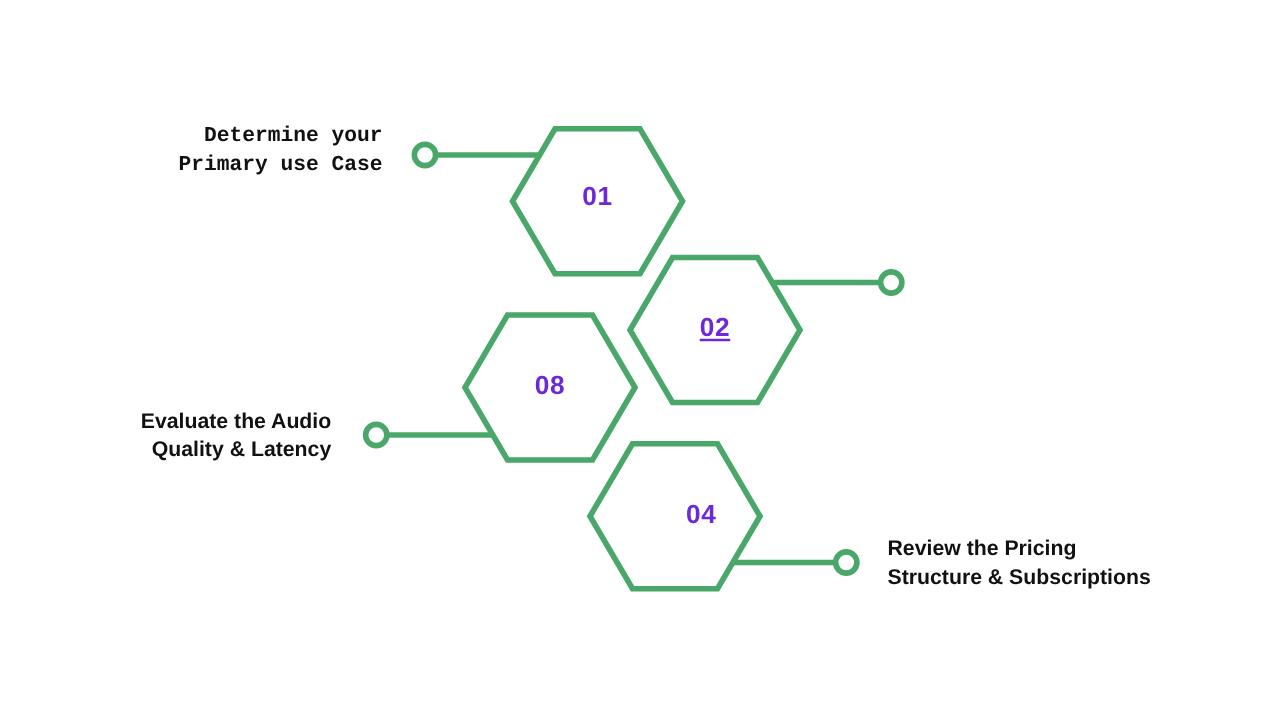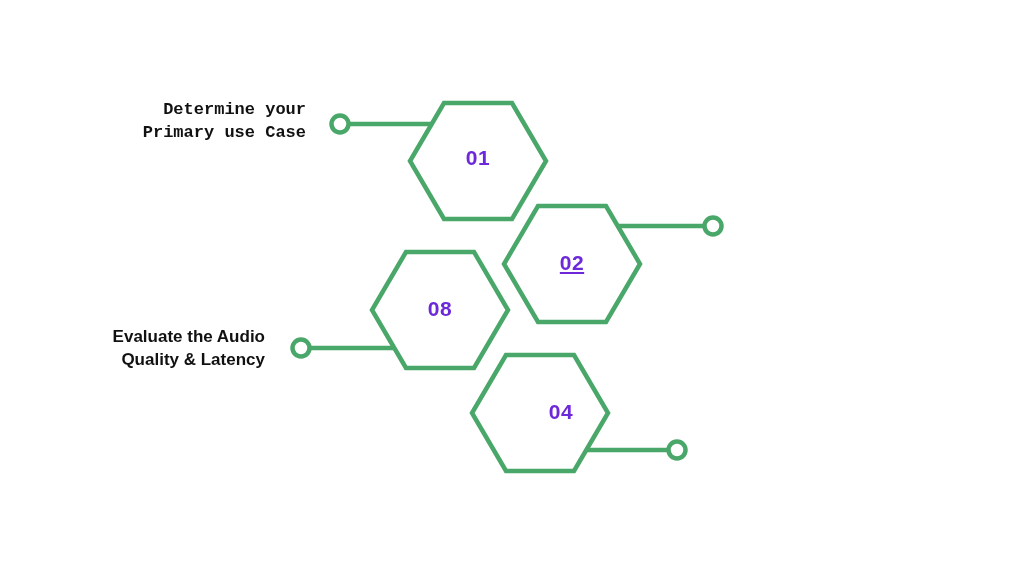--- a/index.html
+++ b/index.html
@@ -100,14 +100,18 @@
   </div>
 
   <div class="step-label align-left" style="left:742px; top:203px;">
   </div>
 
   <div class="step-label align-right" style="left:265px; top:325px;">
     <span class="label-line">Evaluate the Audio</span>
     <span class="label-line">Quality &amp; Latency</span>
   </div>
 
+  <div class="step-label align-left" style="left:710px; top:427px;">
+    <span class="label-line">Review the Pricing</span>
+    <span class="label-line">Structure &amp; Subscriptions</span>
+  </div>
 
 </div>
 
 </body></html>

